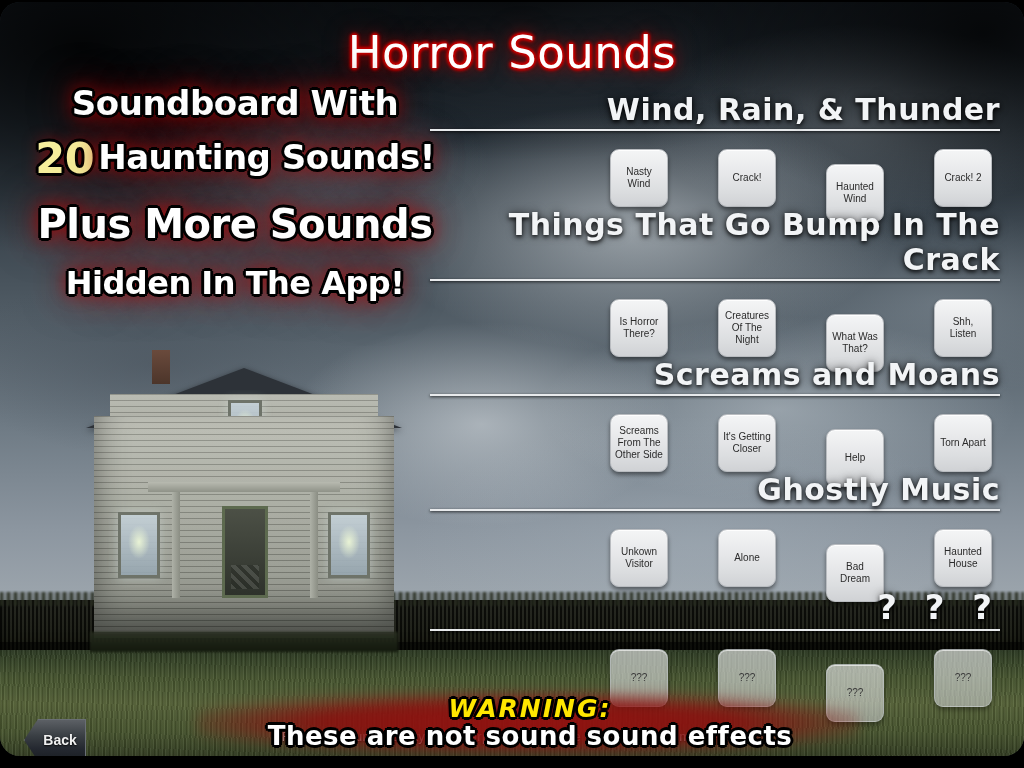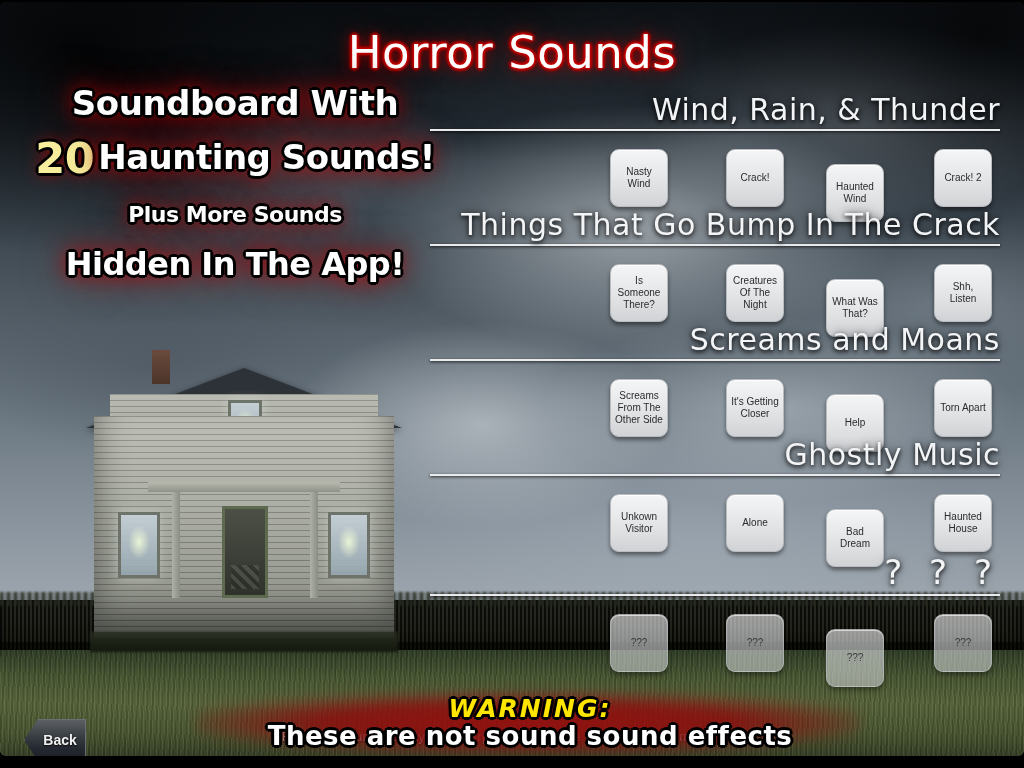--- a/index.html
+++ b/index.html
@@ -14,21 +14,21 @@
     position:relative;
     width:1024px; height:768px;
     background:#000;
     overflow:hidden;
   }
 
   
   #screen{
     position:absolute;
     left:0; top:2px; width:1024px; height:754px;
-    border-radius:6px;
+    border-radius:20px;
     overflow:hidden;
     background:#10161b;
   }
 
   
   .sky{
     position:absolute; inset:0;
     background:
       radial-gradient(ellipse 420px 200px at 62% 30%, rgba(228,234,238,.55), rgba(228,234,238,0) 62%),
       radial-gradient(ellipse 330px 150px at 84% 16%, rgba(200,210,218,.35), rgba(200,210,218,0) 66%),
@@ -179,38 +179,38 @@
     letter-spacing:-.5px;
     line-height:1.05;
     margin-bottom:14px;
     text-shadow:
       -2px -2px 0 #000, 2px -2px 0 #000, -2px 2px 0 #000, 2px 2px 0 #000,
       -3px 0 0 #000, 3px 0 0 #000, 0 -3px 0 #000, 0 3px 0 #000,
       0 0 16px rgba(190,0,0,.95), 0 0 30px rgba(170,0,0,.8), 0 0 46px rgba(140,0,0,.6);
   }
   .promo-1{ font-size:34px; }
   .promo-2{ font-size:34px; }
-  .promo-3{ font-size:22px; margin-top:22px; }
+  .promo-3{ font-size:40px; margin-top:22px; }
   .promo-4{ font-size:32px; margin-top:22px; }
   .big-num{
     font-size:43px; color:#f7ef9d; vertical-align:-4px; margin-right:4px;
     text-shadow:
       -2px -2px 0 #000, 2px -2px 0 #000, -2px 2px 0 #000, 2px 2px 0 #000,
       -3px 0 0 #000, 3px 0 0 #000, 0 -3px 0 #000, 0 3px 0 #000,
       0 0 16px rgba(190,0,0,.9);
   }
 
   
   .panel{ position:absolute; left:430px; top:90px; width:594px; }
   .section{ position:relative; margin-bottom:0; }
   .sec-head{
     text-align:right; padding-right:24px;
     color:#f2f4f6;
     font-family:"DejaVu Sans", sans-serif;
-    font-size:30px; font-weight:400; letter-spacing:.5px;
+    font-size:30px; font-weight:700; letter-spacing:.5px;
     text-shadow:0 2px 4px rgba(0,0,0,.85), 0 0 10px rgba(0,0,0,.6);
   }
   .sec-head .rule{
     display:block; height:2px; background:#e8eaec; margin-top:2px;
     box-shadow:0 1px 3px rgba(0,0,0,.8);
   }
   .sec-head.qm{ font-size:34px; letter-spacing:8px; }
 
   .row{
     position:relative; height:58px; margin:18px 0 0 0;
@@ -228,21 +228,21 @@
     padding:2px 3px;
     cursor:pointer;
     user-select:none;
   }
   .sbtn.ghost{
     background:linear-gradient(180deg, rgba(246,247,248,.60) 0%, rgba(228,230,232,.58) 50%, rgba(210,213,216,.55) 100%);
     border:1px solid rgba(190,194,198,.55);
     color:#3a3a3a;
     box-shadow:0 3px 5px rgba(0,0,0,.35), inset 0 1px 0 rgba(255,255,255,.6);
   }
-  .c0{ left:180px; } .c1{ left:296px; } .c2{ left:396px;margin-top:15px; } .c3{ left:504px; }
+  .c0{ left:180px; } .c1{ left:288px; } .c2{ left:396px;margin-top:15px; } .c3{ left:504px; }
 
   
   .warn-glow{
     position:absolute; left:196px; top:690px; width:664px; height:62px;
     background:radial-gradient(ellipse at center, rgba(150,14,14,.95) 0%, rgba(140,12,12,.85) 45%, rgba(120,10,10,0) 78%);
     filter:blur(6px);
     border-radius:40px;
   }
   .warn{
     position:absolute; left:150px; top:692px; width:760px; text-align:center;
@@ -334,21 +334,21 @@
           <div class="sbtn c0">Nasty Wind</div>
           <div class="sbtn c1">Crack!</div>
           <div class="sbtn c2">Haunted Wind</div>
           <div class="sbtn c3">Crack! 2</div>
         </div>
       </div>
 
       <div class="section">
         <div class="sec-head"><span>Things That Go Bump In The Crack</span><span class="rule"></span></div>
         <div class="row">
-          <div class="sbtn c0">Is Someone There?</div>
+          <div class="sbtn c0">Is Horror There?</div>
           <div class="sbtn c2">What Was That?</div>
           <div class="sbtn c1">Creatures Of The Night</div>
           <div class="sbtn c3">Shh, Listen</div>
         </div>
       </div>
 
       <div class="section">
         <div class="sec-head"><span>Screams and Moans</span><span class="rule"></span></div>
         <div class="row">
           <div class="sbtn c0">Screams From The Other Side</div>

